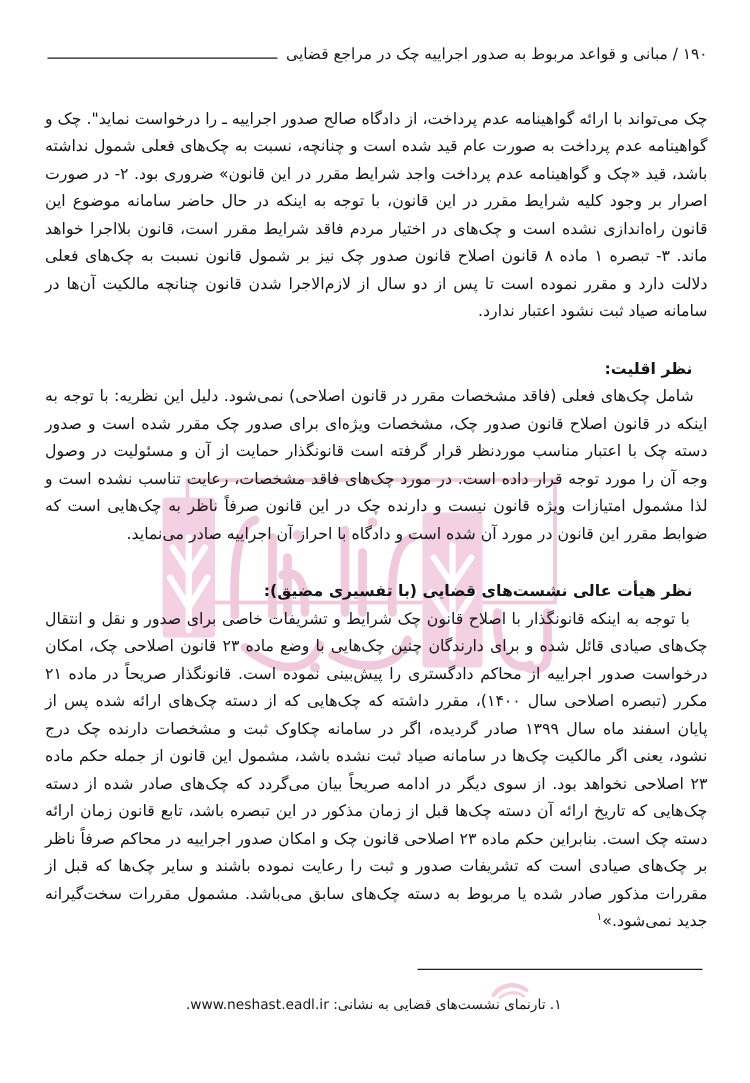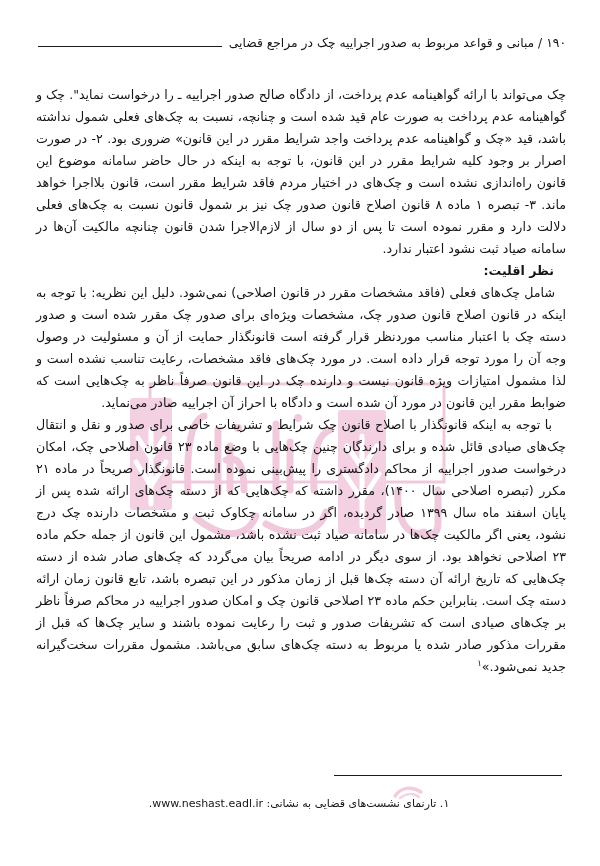--- a/index.html
+++ b/index.html
@@ -15,21 +15,21 @@
   }
   .header-text { white-space:nowrap; letter-spacing:0; }
   .header-rule { flex:1 1 auto; border-bottom:1.7px solid #1b1b1b; margin-left:2px; margin-right:7px; transform:translateY(3px); }
 
   
   .body-col {
     position:absolute; top:84px; right:34px; left:36px; z-index:2;
     font-size:12.6px; line-height:22px; text-align:justify;
   }
   .body-col p, .body-col h3 { margin:0; padding:0; font-size:12.6px; }
-  .body-col h3 { font-weight:bold; text-indent:12px; }
+  .body-col h3 { font-weight:bold; text-indent:12px;margin-top:24px; }
   .indent-s { text-indent:11px; }
   .indent-m { text-indent:14px; }
   sup.fn-ref { font-size:8.5px; line-height:0; }
 
   
   .watermark { position:absolute; top:372px; left:126px; width:348px; height:188px; z-index:1; opacity:.85; }
 
   
   .footnote-rule { position:absolute; top:775px; right:38px; width:228px; border-top:1.6px solid #1b1b1b; z-index:2; }
   .footnote { position:absolute; top:784px; right:38px; left:36px; font-size:11px; line-height:18px; text-align:center; z-index:2; }
@@ -72,20 +72,21 @@
       <circle cx="112" cy="56" r="4" fill="#eec1d7" stroke="none"></circle>
       <circle cx="172" cy="46" r="4" fill="#eec1d7" stroke="none"></circle>
       <circle cx="126" cy="162" r="4" fill="#eec1d7" stroke="none"></circle>
     </g>
   </svg>
 
   <div class="body-col">
     <p>چک می‌تواند با ارائه گواهینامه عدم پرداخت، از دادگاه صالح صدور اجراییه ـ را درخواست نماید". چک و گواهینامه عدم پرداخت به صورت عام قید شده است و چنانچه، نسبت به چک‌های فعلی شمول نداشته باشد، قید «چک و گواهینامه عدم پرداخت واجد شرایط مقرر در این قانون» ضروری بود. ۲- در صورت اصرار بر وجود کلیه شرایط مقرر در این قانون، با توجه به اینکه در حال حاضر سامانه موضوع این قانون راه‌اندازی نشده است و چک‌های در اختیار مردم فاقد شرایط مقرر است، قانون بلااجرا خواهد ماند. ۳- تبصره ۱ ماده ۸ قانون اصلاح قانون صدور چک نیز بر شمول قانون نسبت به چک‌های فعلی دلالت دارد و مقرر نموده است تا پس از دو سال از لازم‌الاجرا شدن قانون چنانچه مالکیت آن‌ها در سامانه صیاد ثبت نشود اعتبار ندارد.</p>
     <h3>نظر اقلیت:</h3>
     <p class="indent-s">شامل چک‌های فعلی (فاقد مشخصات مقرر در قانون اصلاحی) نمی‌شود. دلیل این نظریه: با توجه به اینکه در قانون اصلاح قانون صدور چک، مشخصات ویژه‌ای برای صدور چک مقرر شده است و صدور دسته چک با اعتبار مناسب موردنظر قرار گرفته است قانونگذار حمایت از آن و مسئولیت در وصول وجه آن را مورد توجه قرار داده است. در مورد چک‌های فاقد مشخصات، رعایت تناسب نشده است و لذا مشمول امتیازات ویژه قانون نیست و دارنده چک در این قانون صرفاً ناظر به چک‌هایی است که ضوابط مقرر این قانون در مورد آن شده است و دادگاه با احراز آن اجراییه صادر می‌نماید.</p>
+    <h3>نظر هیأت عالی نشست‌های قضایی (با تفسیری مضیق):</h3>
     <p class="indent-m"><span>با توجه به اینکه قانونگذار با اصلاح قانون چک شرایط و تشریفات خاصی برای صدور و نقل و انتقال چک‌های صیادی قائل شده و برای دارندگان چنین چک‌هایی با وضع ماده ۲۳ قانون اصلاحی چک، امکان درخواست صدور اجراییه از محاکم دادگستری را پیش‌بینی نموده است. قانونگذار صریحاً در ماده ۲۱ مکرر (تبصره اصلاحی سال ۱۴۰۰)، مقرر داشته که چک‌هایی که از دسته چک‌های ارائه شده پس از پایان اسفند ماه سال ۱۳۹۹ صادر گردیده، اگر در سامانه چکاوک ثبت و مشخصات دارنده چک درج نشود، یعنی اگر مالکیت چک‌ها در سامانه صیاد ثبت نشده باشد، مشمول این قانون از جمله حکم ماده ۲۳ اصلاحی نخواهد بود. از سوی دیگر در ادامه صریحاً بیان می‌گردد که چک‌های صادر شده از دسته چک‌هایی که تاریخ ارائه آن دسته چک‌ها قبل از زمان مذکور در این تبصره باشد، تابع قانون زمان ارائه دسته چک است. بنابراین حکم ماده ۲۳ اصلاحی قانون چک و امکان صدور اجراییه در محاکم صرفاً ناظر بر چک‌های صیادی است که تشریفات صدور و ثبت را رعایت نموده باشند و سایر چک‌ها که قبل از مقررات مذکور صادر شده یا مربوط به دسته چک‌های سابق می‌باشد. مشمول مقررات سخت‌گیرانه جدید نمی‌شود.»</span><sup class="fn-ref">۱</sup></p>
   </div>
 
   <div class="footnote-rule"></div>
   <p class="footnote">۱. تارنمای نشست‌های قضایی به نشانی: www.neshast.eadl.ir.</p>
   <svg class="footnote-blob" viewBox="0 0 32 17" xmlns="http://www.w3.org/2000/svg" aria-hidden="true">
     <path d="M3 12 C9 3 20 2 29 8" stroke="#eec1d7" stroke-width="3.5" fill="none" stroke-linecap="round"></path>
     <path d="M8 14 C14 9 22 9 27 13" stroke="#f2c9dd" stroke-width="2.5" fill="none" stroke-linecap="round"></path>
   </svg>
 

